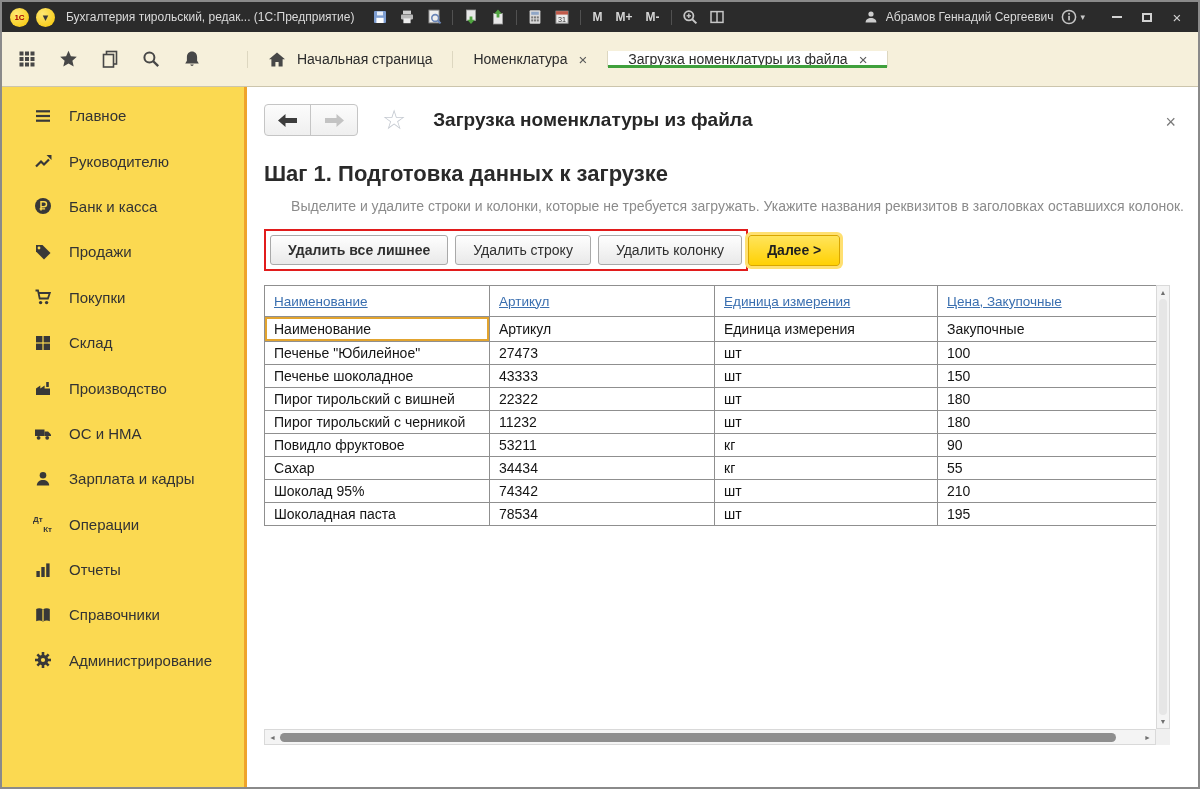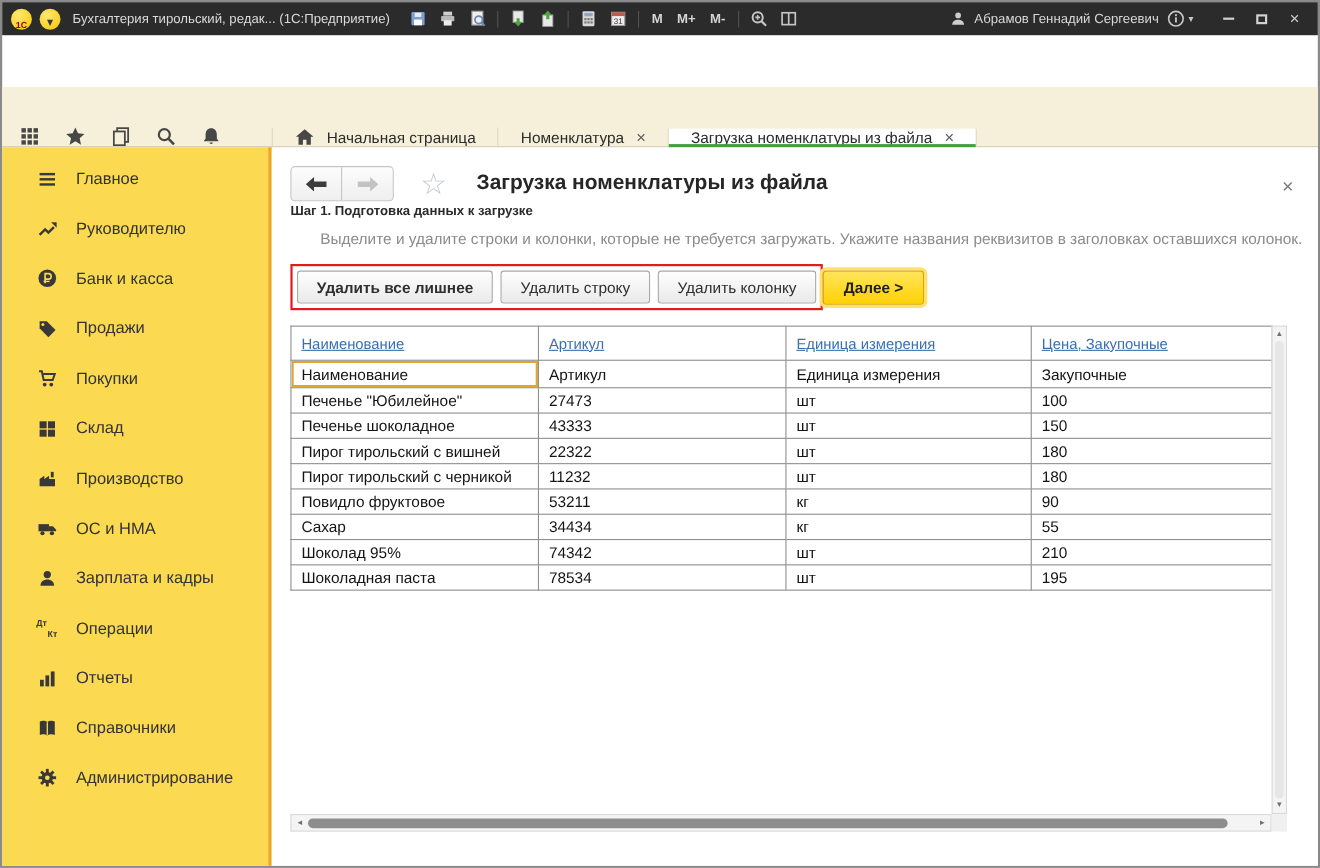--- a/index.html
+++ b/index.html
@@ -2,37 +2,37 @@
 <html style="--sidebar-yellow: #FBD951; --accent-orange: #EFA32A; --link-blue: #3A6FB0; --highlight-red: #E11C1C; --next-yellow: #FFD103; --tab-green: #3FA03C; --titlebar-bg: #2B2B2B; --tabbar-bg: #F6F0DB;"><head>
 <meta charset="utf-8">
 <style>
   *{box-sizing:border-box;margin:0;padding:0;}
   html,body{width:1200px;height:789px;overflow:hidden;}
   body{font-family:"Liberation Sans","DejaVu Sans",sans-serif;background:#BFBFBF;}
   .window{width:1200px;height:789px;border:2px solid #8A8A8A;display:flex;flex-direction:column;background:#FFF;}
 
   
   .titlebar{height:30px;background:var(--titlebar-bg,#2B2B2B);display:flex;align-items:center;padding:0 8px;gap:7px;flex:0 0 auto;}
-  .logo-circle{width:19px;height:19px;border-radius:50%;background:radial-gradient(circle at 35% 30%,#FFE873,#F6C500);display:flex;align-items:flex-end;justify-content:center;font-size:8px;font-weight:bold;color:#A80000;flex:0 0 auto;}
+  .logo-circle{width:19px;height:19px;border-radius:50%;background:radial-gradient(circle at 35% 30%,#FFE873,#F6C500);display:flex;align-items:center;justify-content:center;font-size:8px;font-weight:bold;color:#A80000;flex:0 0 auto;}
   .logo-circle.menu{color:#3A3A3A;font-size:11px;font-weight:normal;}
   .tb-title{color:#DADADA;font-size:12px;margin:0 10px 0 4px;white-space:nowrap;}
   .tb-icons{display:flex;align-items:center;gap:9px;}
   .tb-icon{width:18px;height:18px;display:flex;align-items:center;justify-content:center;}
   .tb-sep{width:1px;height:15px;background:#515151;}
   .tb-mem{color:#D5D5D5;font-size:12px;font-weight:bold;padding:0 2px;}
   .tb-spacer{flex:1;}
   .tb-user{display:flex;align-items:center;gap:6px;color:#D8D8D8;font-size:12px;white-space:nowrap;justify-content:space-between;}
   .tb-info{display:flex;align-items:center;gap:2px;color:#C8C8C8;font-size:9px;}
   .win-controls{display:flex;align-items:center;gap:4px;margin-left:12px;}
   .win-btn{width:26px;height:22px;display:flex;align-items:center;justify-content:center;color:#D2D2D2;font-size:15px;}
   .min-shape{width:10px;height:2px;background:#D2D2D2;display:block;}
   .max-shape{width:10px;height:9px;border:2px solid #D2D2D2;display:block;}
 
   
-  .tabbar{height:55px;background:var(--tabbar-bg,#F6F0DB);border-bottom:1px solid #CCC5AC;display:flex;align-items:flex-end;flex:0 0 auto;margin-top:47px;}
+  .tabbar{height:55px;background:var(--tabbar-bg,#F6F0DB);border-bottom:1px solid #CCC5AC;display:flex;align-items:center;flex:0 0 auto;}
   .panel-icons{width:245px;display:flex;align-items:center;gap:23px;padding-left:16px;flex:0 0 auto;}
   .p-icon{display:flex;align-items:center;}
   .tab{display:flex;align-items:center;padding:0 20px;font-size:14px;color:#2B2B2B;border-right:1px solid #DDD7C0;gap:11px;position:relative;white-space:nowrap;}
   .tab.home{border-left:1px solid #DDD7C0;}
   .tab.active{background:#FFF;}
   .tab.active::after{content:"";position:absolute;left:0;right:0;bottom:-1px;height:3px;background:var(--tab-green,#3FA03C);}
   .tab-close{color:#5A5A5A;font-size:15px;line-height:1;}
 
   
   .bodyrow{flex:1;display:flex;min-height:0;}
@@ -45,21 +45,21 @@
 
   
   .main{flex:1;background:#FFF;padding-left:17px;position:relative;min-width:0;}
   .nav-row{margin-top:16px;height:34px;display:flex;align-items:center;}
   .nav-group{display:flex;border:1px solid #C5C5C5;border-radius:4px;overflow:hidden;background:linear-gradient(#FCFCFC,#EFEFEF);}
   .nav-btn{width:46px;height:30px;display:flex;align-items:center;justify-content:center;background:transparent;border:0;}
   .nav-btn.back{border-right:1px solid #C5C5C5;}
   .nav-star{font-size:27px;color:#C5CAD1;margin-left:24px;line-height:1;}
   .page-title{font-size:19px;font-weight:bold;color:#262626;margin-left:27px;white-space:nowrap;}
   .page-close{position:absolute;right:22px;top:26px;color:#7A7A7A;font-size:18px;line-height:1;}
-  .step{font-size:12px;font-weight:bold;color:#2A2A2A;}
+  .step{margin-top:24px;font-size:22px;font-weight:bold;color:#2A2A2A;}
   .desc{margin-top:9px;font-size:14px;color:#8B8B8B;max-width:920px;line-height:1.5;text-align:right;}
   .btn-row{margin-top:12px;display:flex;align-items:center;}
   .red-group{display:flex;gap:7px;border:2px solid var(--highlight-red,#E11C1C);padding:4px;}
   .btn{height:30px;padding:0 17px;font-size:14px;color:#2F2F2F;background:linear-gradient(#FEFEFE,#E9E9E9);border:1px solid #A9A9A9;border-radius:3px;font-family:inherit;white-space:nowrap;}
   .btn.bold{font-weight:bold;}
   .next-btn{height:31px;padding:0 18px;font-size:14px;font-weight:bold;color:#1F1F1F;background:linear-gradient(#FFE45C,var(--next-yellow,#FFD103));border:1px solid #D9A600;border-radius:3px;box-shadow:0 0 0 3px #FFE071;font-family:inherit;white-space:nowrap;}
 
   
   .table-panel{position:relative;margin-top:14px;width:906px;height:460px;}
   table.grid{border-collapse:collapse;table-layout:fixed;width:892px;}

